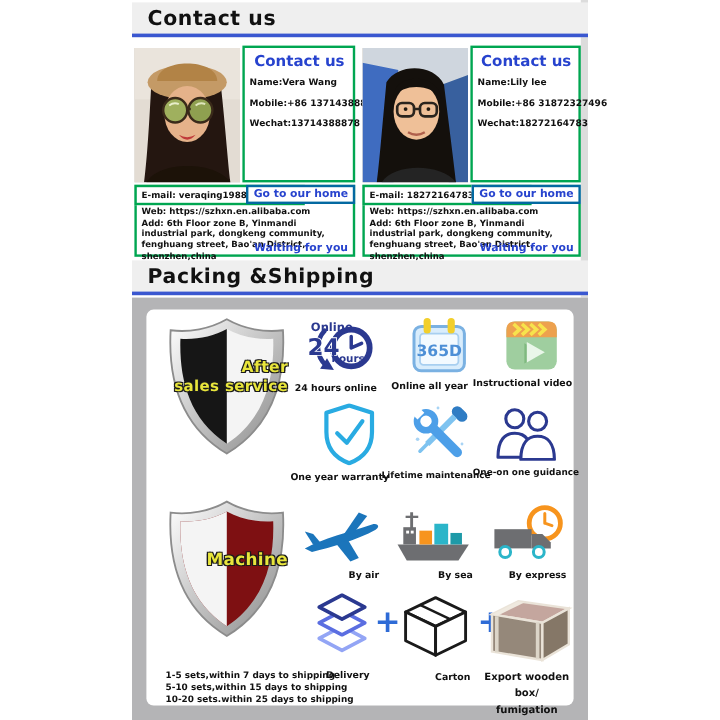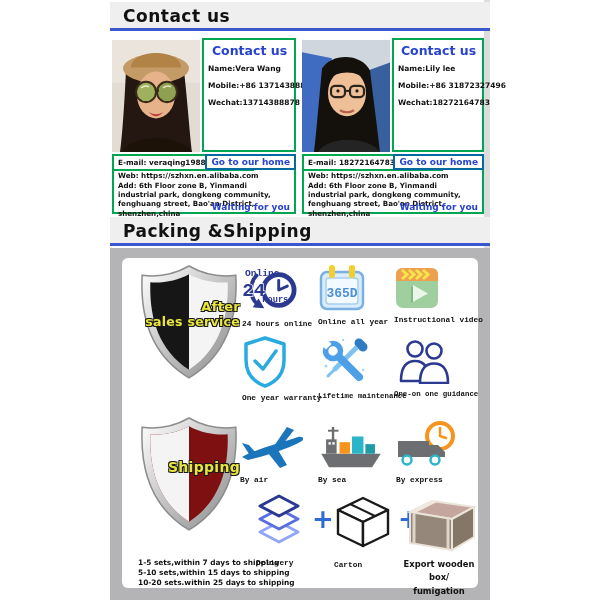--- a/index.html
+++ b/index.html
@@ -22,21 +22,21 @@
   .email-box{position:absolute;left:-2px;top:-2px;border:2px solid #00A651;background:#fff;
         font-size:7.3px;font-weight:bold;padding:2px 4px;white-space:nowrap;}
   .home-link{position:absolute;right:-2px;top:-2px;border:2px solid #0369a1;background:#fff;
         color:#2743CE;font-size:9px;font-weight:bold;padding:1px 4px;white-space:nowrap;cursor:pointer;}
   .web-line{position:absolute;left:4px;top:15px;font-size:7.2px;font-weight:bold;white-space:nowrap;text-align:center;}
   .addr{position:absolute;left:4px;top:25px;width:94%;font-size:7.1px;font-weight:bold;line-height:1.3;}
   .waiting{position:absolute;right:4px;bottom:0;color:#2743CE;font-size:9px;font-weight:bold;margin-top:48px;}
   
   .pack-bg{position:absolute;left:110px;top:248px;width:380px;height:352px;background:#B4B4B6;}
   .pack-panel{position:absolute;left:12px;top:10px;width:356px;height:330px;background:#fff;border-radius:6px;}
-  .cell{position:absolute;width:72px;text-align:left;font-family:Liberation Mono, monospace;}
+  .cell{position:absolute;width:72px;text-align:right;}
   .cell .lbl{font-size:7.8px;font-weight:bold;white-space:nowrap;margin-top:1px;}
   .plus{position:absolute;font-size:26px;font-weight:bold;color:#2E6BD6;}
   .shield{position:absolute;width:102px;height:116px;}
   .shield svg{width:100%;height:100%;display:block;}
   .stext{position:absolute;left:0;right:0;text-align:right;color:#E8E53C;font-weight:bold;
         letter-spacing:.3px;line-height:1.05;
         text-shadow:-1px -1px 0 #1a1a1a,1px -1px 0 #1a1a1a,-1px 1px 0 #1a1a1a,1px 1px 0 #1a1a1a;}
   .lead{position:absolute;left:16px;top:300px;font-size:7.4px;font-weight:bold;line-height:1.35;}
   .export-lbl{position:absolute;left:278px;top:300px;width:78px;text-align:center;
         font-size:8.4px;font-weight:bold;line-height:1.6;}
@@ -220,21 +220,21 @@
                 <stop offset="1" stop-color="#8a8a8a"></stop>
             </linearGradient>
             <clipPath id="cl2">
                 <rect x="0" y="0" width="50" height="114"></rect>
               </clipPath>
           </defs>
           <path d="M50,2 C64,10 81,13 96,11 C98,48 90,88 50,112 C10,88 2,48 4,11 C19,13 36,10 50,2 Z" fill="url(#sg2)" stroke="#8c8c8c" stroke-width="1.5"></path>
           <path d="M50,10 C61,16 75,19 88,18 C89,49 82,83 50,104 C18,83 11,49 12,18 C25,19 39,16 50,10 Z" fill="#7E1012"></path>
           <path d="M50,10 C61,16 75,19 88,18 C89,49 82,83 50,104 C18,83 11,49 12,18 C25,19 39,16 50,10 Z" fill="#f4f4f4" clip-path="url(#cl2)"></path>
         </svg>
-        <div class="stext" style="top:44px;font-size:14px">Shipping</div>
+        <div class="stext" style="top:44px;font-size:14px">Machine</div>
       </div>
 
       <div class="cell" style="left:118px;top:164px;width:76px">
         <svg width="64" height="48" viewBox="0 0 64 48">
           <g fill="#1B75BB">
             <path d="M2,35 C16,27 40,21 58,15 C63,13.5 65,17 61,19.5 C46,28 24,34 8,38 Z"></path>
             <polygon points="34,24 47,5 54,8 43,22"></polygon>
             <polygon points="28,31 40,46 47,43 38,28"></polygon>
             <polygon points="9,32 2,21 9,23 15,30"></polygon>
           </g>

